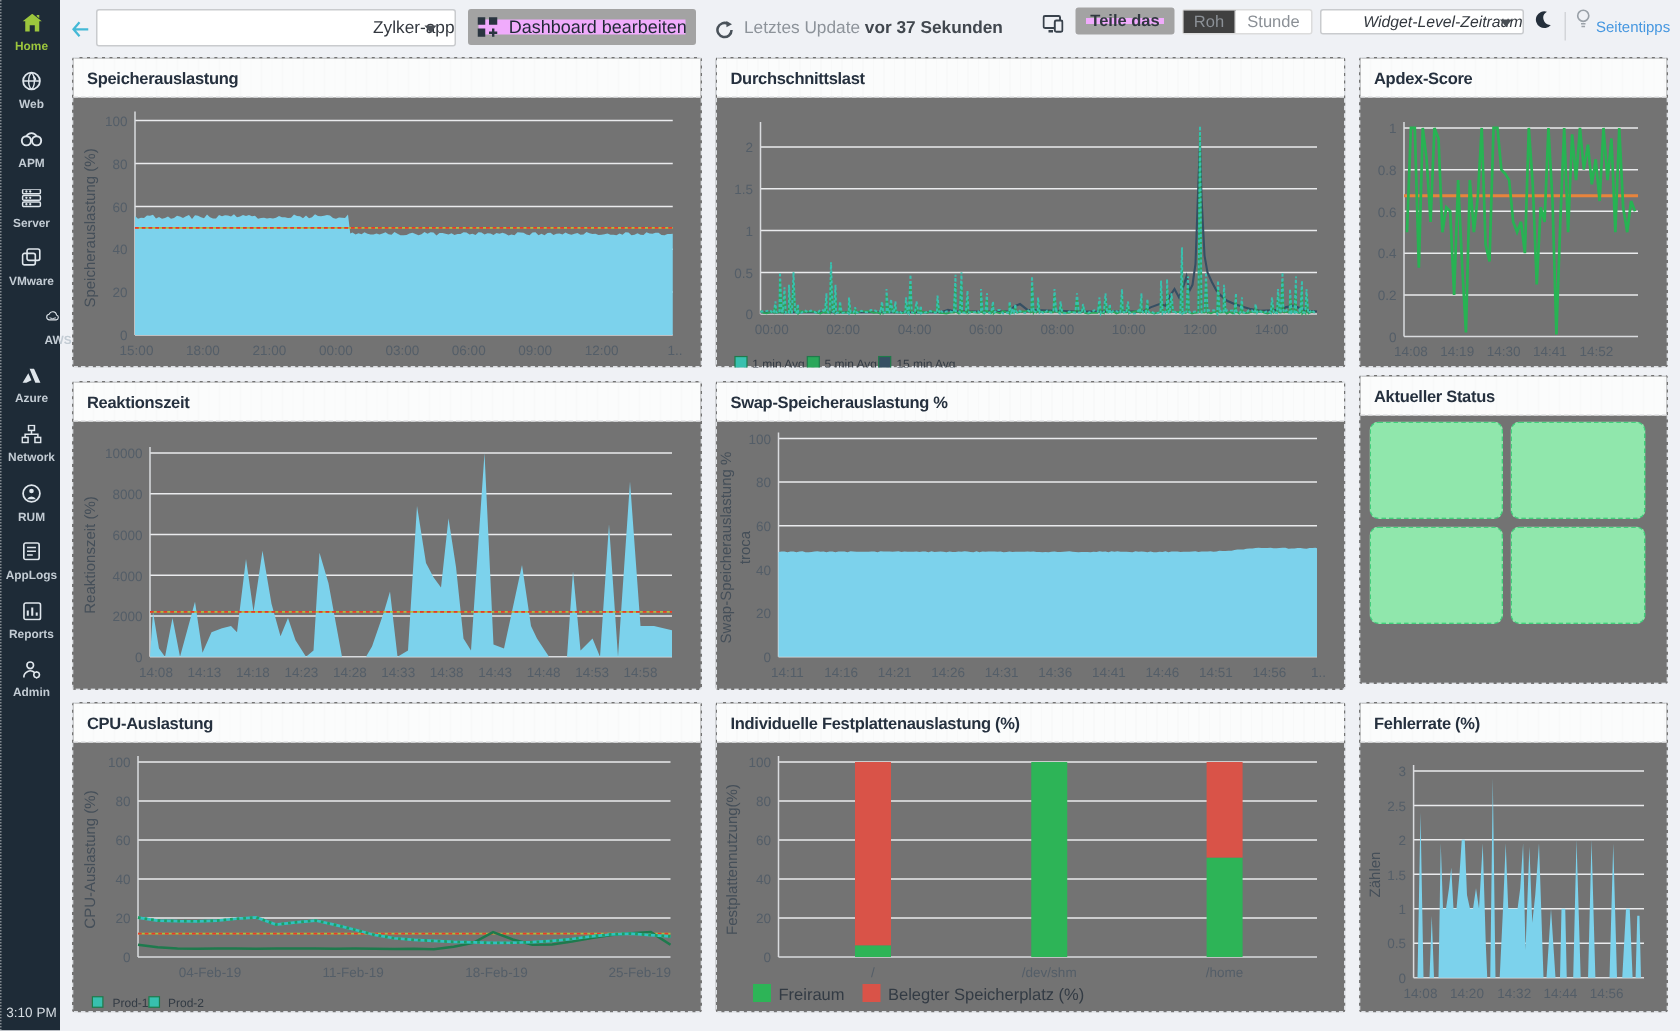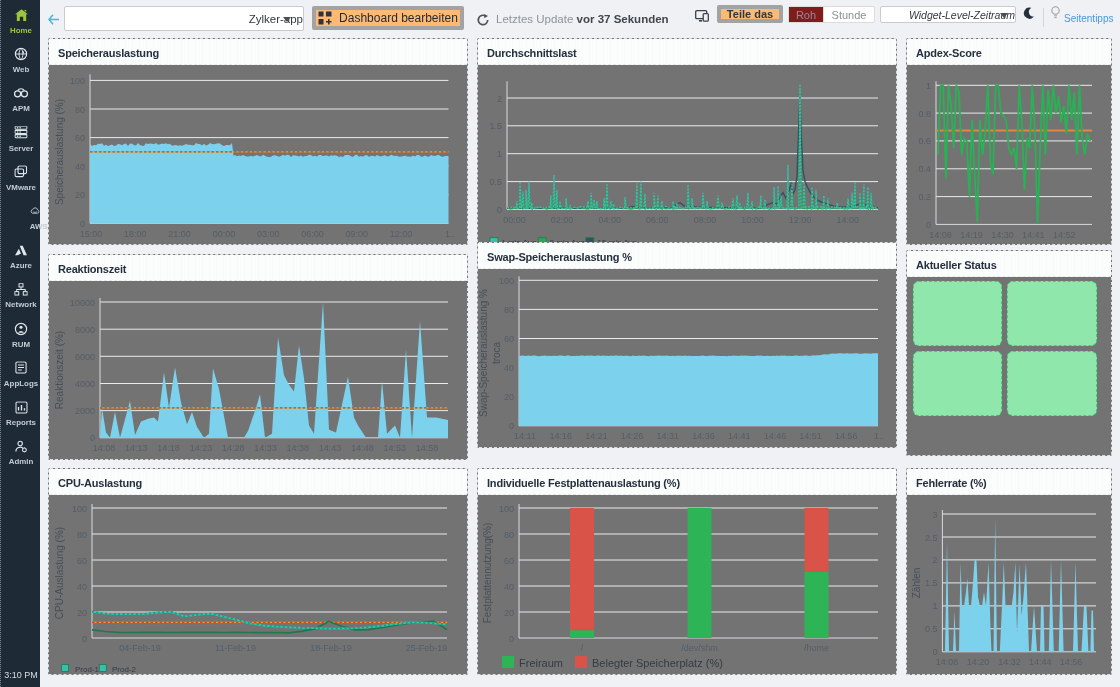--- a/index.html
+++ b/index.html
@@ -6,21 +6,21 @@
 body{font-family:"Liberation Sans",sans-serif;background:#eff1f5;position:relative;}
 .sidebar{position:absolute;left:0;top:0;width:40px;height:687px;background:#1e2b37;border-left:1px dotted rgba(255,255,255,0.45);}
 .nav{position:absolute;left:0;width:40px;text-align:center;font-weight:bold;}
 .nico{height:16px;display:flex;align-items:center;justify-content:center;}
 .nico svg{transform:scale(0.85);}
 .nlbl{font-size:9px;margin-top:3px;transform:scale(0.88);transform-origin:center top;}
 .clock{position:absolute;left:0;bottom:7px;width:40px;text-align:center;color:#d6dde3;font-size:9px;}
 .topbar{position:absolute;left:0;top:0;width:1120px;height:40px;}
 .sel{position:absolute;background:#fff;border:1px solid #c9cbce;border-radius:2px;display:flex;align-items:center;font-size:11.5px;color:#33383f;justify-content:flex-end;}
 .caret{position:absolute;width:0;height:0;border-left:4px solid transparent;border-right:4px solid transparent;border-top:5px solid #4a4f55;top:50%;margin-top:-2px;}
-.btn{position:absolute;background:#fdba74;border:4px solid #a3a3a3;border-radius:2px;display:flex;align-items:center;justify-content:center;}
+.btn{position:absolute;background:#f0abfc;border:7px solid #a3a3a3;border-radius:2px;display:flex;align-items:center;justify-content:center;}
 .widget{position:absolute;background:#737373;border:1px dashed #dcdfe3;border-radius:2px;}
 .whead{height:26px;line-height:28px;padding-left:9px;background:repeating-linear-gradient(90deg,#fbfcfc 0px,#fbfcfc 6px,#f8f9f9 6px,#f8f9f9 7px);border-bottom:1px dashed #e7e8ea;font-size:11px;font-weight:bold;color:#25303e;letter-spacing:-0.2px;}
 .wbody{position:relative;}
 .wbody svg{position:absolute;left:-1px;top:-27px;}
 </style></head><body>
 <div class="sidebar">
     <div class="nav" style="top:7.0px;">
       <div class="nico">
         <svg width="17" height="15" viewBox="0 0 17 15">
           <path d="M8.5 0 L16 6 L14 6 L14 14 L10.5 14 L10.5 9 L6.5 9 L6.5 14 L3 14 L3 6 L1 6 Z M12 1 L14 1 L14 3.5 L12 2 Z" fill="#9cc63d"></path>
@@ -164,21 +164,21 @@
       <path d="M7.3 0 L11 2.1 L7.3 4.2 Z" fill="#4a525a"></path>
     </svg>
     <div style="position:absolute;left:496px;top:13px;font-size:11.5px;color:#8d939a;white-space:nowrap;">Letztes Update <span style="color:#41474e;font-weight:bold;">vor 37 Sekunden</span></div>
     <svg style="position:absolute;left:695px;top:10px" width="14" height="12" viewBox="0 0 14 12">
       <rect x="0.7" y="0.7" width="11" height="8" rx="1" fill="none" stroke="#39424c" stroke-width="1.3"></rect>
       <path d="M4 10.8 H7" stroke="#39424c" stroke-width="1.6"></path>
       <rect x="8.2" y="3.6" width="5.1" height="7.6" rx="1" fill="#eff1f5" stroke="#39424c" stroke-width="1.3"></rect>
     </svg>
     <div class="btn" style="left:717px;top:5px;width:66px;height:18px;font-size:11px;color:#30383f;font-weight:bold;white-space:nowrap;">Teile das</div>
     <div style="position:absolute;left:788px;top:6px;width:87px;height:17px;background:#fff;border:1px solid #dcdcdc;border-radius:2px;display:flex;">
-      <div style="width:35px;background:#7f1d1d;border-right:1px solid #dcdcdc;color:#8b9096;font-size:11px;display:flex;align-items:center;justify-content:center;">Roh</div>
+      <div style="width:35px;background:#404040;border-right:1px solid #dcdcdc;color:#8b9096;font-size:11px;display:flex;align-items:center;justify-content:center;">Roh</div>
       <div style="flex:1;color:#8b9096;font-size:11px;display:flex;align-items:center;justify-content:center;">Stunde</div>
     </div>
     <div class="sel" style="left:880px;top:6px;width:136px;height:17px;font-size:10.5px;white-space:nowrap;">
       <span style="font-style:italic;">Widget-Level-Zeitraum</span>
       <span class="caret" style="right:7px;"></span>
     </div>
     <svg style="position:absolute;left:1023px;top:6.5px" width="11" height="13" viewBox="0 0 11 13">
       <path d="M8.3 0.8 A5.6 5.6 0 1 0 10.9 9.6 A4.7 4.7 0 0 1 8.3 0.8 Z" fill="#242f3b"></path>
     </svg>
     <div style="position:absolute;left:1043px;top:8px;width:1px;height:19px;background:#d3d5d9;"></div>
@@ -311,21 +311,21 @@
         <text x="217.5" y="197" font-size="9" fill="#545e68" text-anchor="middle">14:33</text>
         <text x="249.8" y="197" font-size="9" fill="#545e68" text-anchor="middle">14:38</text>
         <text x="282.1" y="197" font-size="9" fill="#545e68" text-anchor="middle">14:43</text>
         <text x="314.4" y="197" font-size="9" fill="#545e68" text-anchor="middle">14:48</text>
         <text x="346.7" y="197" font-size="9" fill="#545e68" text-anchor="middle">14:53</text>
         <text x="379.0" y="197" font-size="9" fill="#545e68" text-anchor="middle">14:58</text>
         <text transform="translate(15,116) rotate(-90)" font-size="10" fill="#454f59" text-anchor="middle">Reaktionszeit (%)</text>
       </svg>
     </div>
   </div>
-<div class="widget" style="left:477px;top:242px;width:420px;height:206px;">
+<div class="widget" style="left:477px;top:254px;width:420px;height:206px;">
     <div class="whead">Swap-Speicherauslastung %</div>
     <div class="wbody">
       <svg width="420" height="206" viewBox="0 0 420 206" font-family="Liberation Sans, sans-serif">
         <line x1="42" y1="154.7" x2="401" y2="154.7" stroke="#eaebed" stroke-width="1"></line>
         <line x1="42" y1="125.6" x2="401" y2="125.6" stroke="#eaebed" stroke-width="1"></line>
         <line x1="42" y1="96.5" x2="401" y2="96.5" stroke="#eaebed" stroke-width="1"></line>
         <line x1="42" y1="67.4" x2="401" y2="67.4" stroke="#eaebed" stroke-width="1"></line>
         <line x1="42" y1="38.3" x2="401" y2="38.3" stroke="#eaebed" stroke-width="1"></line>
         <line x1="42" y1="34.3" x2="42" y2="183.8" stroke="#d9dbde"></line>
         <line x1="42" y1="183.8" x2="401" y2="183.8" stroke="#d9dbde"></line>

